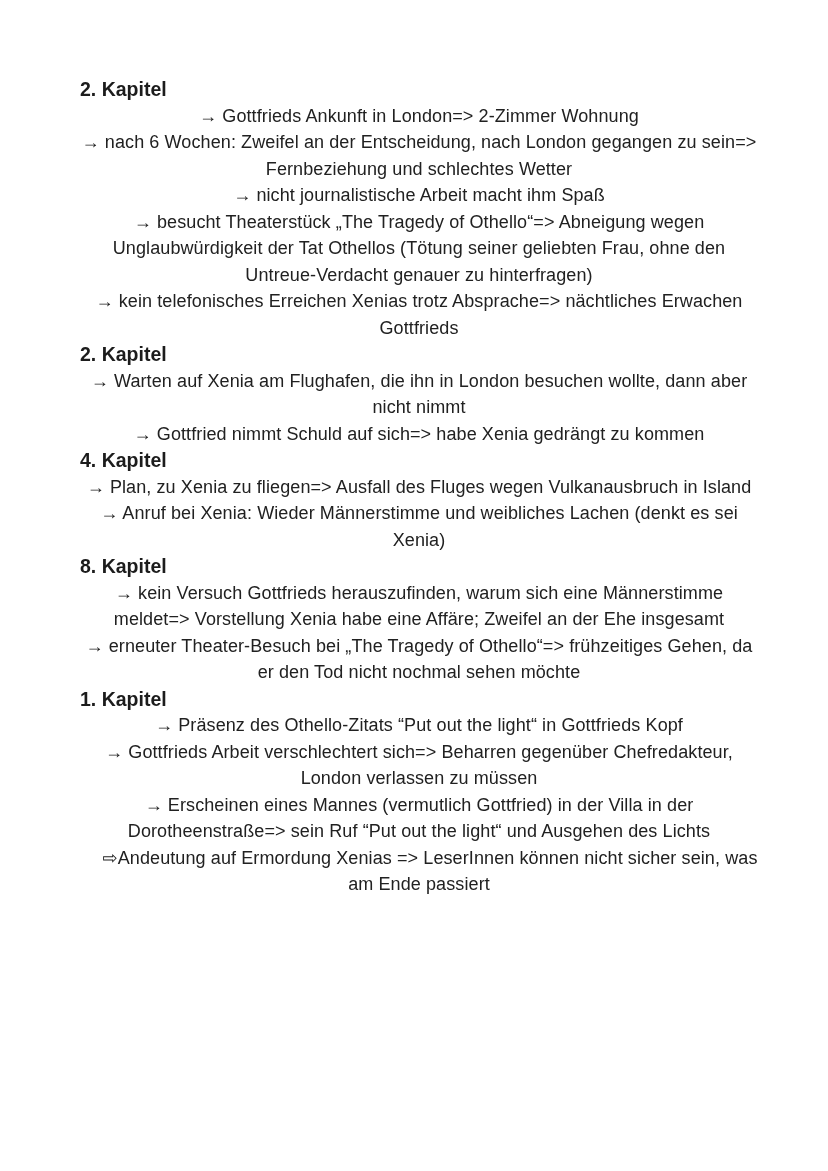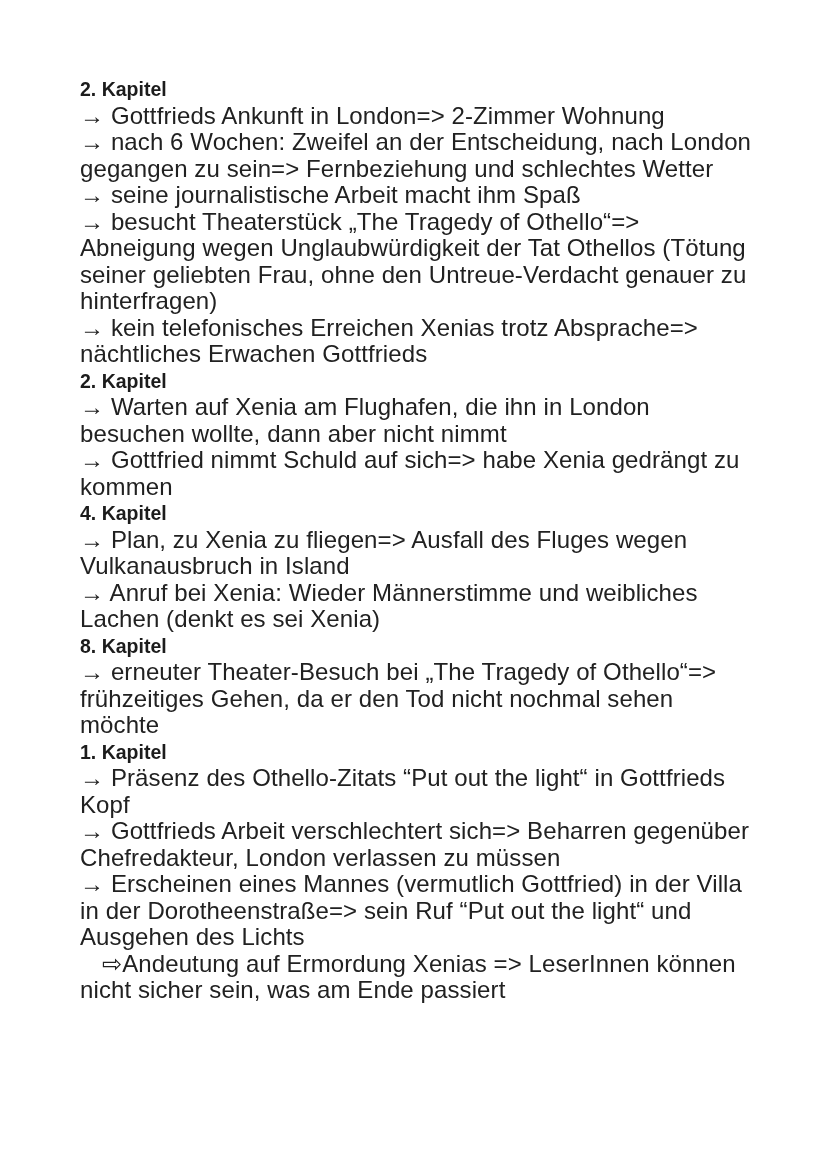--- a/index.html
+++ b/index.html
@@ -22,51 +22,53 @@
     width: 828px;
   }
   .chapter-heading {
     font-size: 19.5px;
     line-height: 26.5px;
     font-weight: 700;
     margin: 0;
     color: #1c1c1c;
   }
   .bullet-line {
-    font-size: 24px;
+    font-size: 18px;
     line-height: 26.5px;
     margin: 0;
     color: #212121;
     letter-spacing: 0.1px;
+    text-align: center;
   }
   .bullet-line .marker {
     display: inline;
   }
   .conclusion {
     text-indent: 22px;
   }
 </style>
 </head>
 <body>
 
 <div class="page">
   <main class="content">
       <h2 class="chapter-heading">2. Kapitel</h2>
       <p class="bullet-line"><span class="marker">→</span> <span>Gottfrieds Ankunft in London=&gt; 2-Zimmer Wohnung</span></p>
       <p class="bullet-line"><span class="marker">→</span> <span>nach 6 Wochen: Zweifel an der Entscheidung, nach London gegangen zu sein=&gt; Fernbeziehung und schlechtes Wetter</span></p>
-      <p class="bullet-line"><span class="marker">→</span> <span>seine journalistische Arbeit macht ihm Spaß</span></p>
+      <p class="bullet-line"><span class="marker">→</span> <span>nicht journalistische Arbeit macht ihm Spaß</span></p>
       <p class="bullet-line"><span class="marker">→</span> <span>besucht Theaterstück „The Tragedy of Othello“=&gt; Abneigung wegen Unglaubwürdigkeit der Tat Othellos (Tötung seiner geliebten Frau, ohne den Untreue-Verdacht genauer zu hinterfragen)</span></p>
       <p class="bullet-line"><span class="marker">→</span> <span>kein telefonisches Erreichen Xenias trotz Absprache=&gt; nächtliches Erwachen Gottfrieds</span></p>
       <h2 class="chapter-heading">2. Kapitel</h2>
       <p class="bullet-line"><span class="marker">→</span> <span>Warten auf Xenia am Flughafen, die ihn in London besuchen wollte, dann aber nicht nimmt</span></p>
       <p class="bullet-line"><span class="marker">→</span> <span>Gottfried nimmt Schuld auf sich=&gt; habe Xenia gedrängt zu kommen</span></p>
       <h2 class="chapter-heading">4. Kapitel</h2>
       <p class="bullet-line"><span class="marker">→</span> <span>Plan, zu Xenia zu fliegen=&gt; Ausfall des Fluges wegen Vulkanausbruch in Island</span></p>
       <p class="bullet-line"><span class="marker">→</span> <span>Anruf bei Xenia: Wieder Männerstimme und weibliches Lachen (denkt es sei Xenia)</span></p>
       <h2 class="chapter-heading">8. Kapitel</h2>
+      <p class="bullet-line"><span class="marker">→</span> <span>kein Versuch Gottfrieds herauszufinden, warum sich eine Männerstimme meldet=&gt; Vorstellung Xenia habe eine Affäre; Zweifel an der Ehe insgesamt</span></p>
       <p class="bullet-line"><span class="marker">→</span> <span>erneuter Theater-Besuch bei „The Tragedy of Othello“=&gt; frühzeitiges Gehen, da er den Tod nicht nochmal sehen möchte</span></p>
       <h2 class="chapter-heading">1. Kapitel</h2>
       <p class="bullet-line"><span class="marker">→</span> <span>Präsenz des Othello-Zitats “Put out the light“ in Gottfrieds Kopf</span></p>
       <p class="bullet-line"><span class="marker">→</span> <span>Gottfrieds Arbeit verschlechtert sich=&gt; Beharren gegenüber Chefredakteur, London verlassen zu müssen</span></p>
       <p class="bullet-line"><span class="marker">→</span> <span>Erscheinen eines Mannes (vermutlich Gottfried) in der Villa in der Dorotheenstraße=&gt; sein Ruf “Put out the light“ und Ausgehen des Lichts</span></p>
       <p class="bullet-line conclusion"><span class="marker">⇨</span><span>Andeutung auf Ermordung Xenias =&gt; LeserInnen können nicht sicher sein, was am Ende passiert</span></p>
     </main>
 </div>
 
 </body></html>

